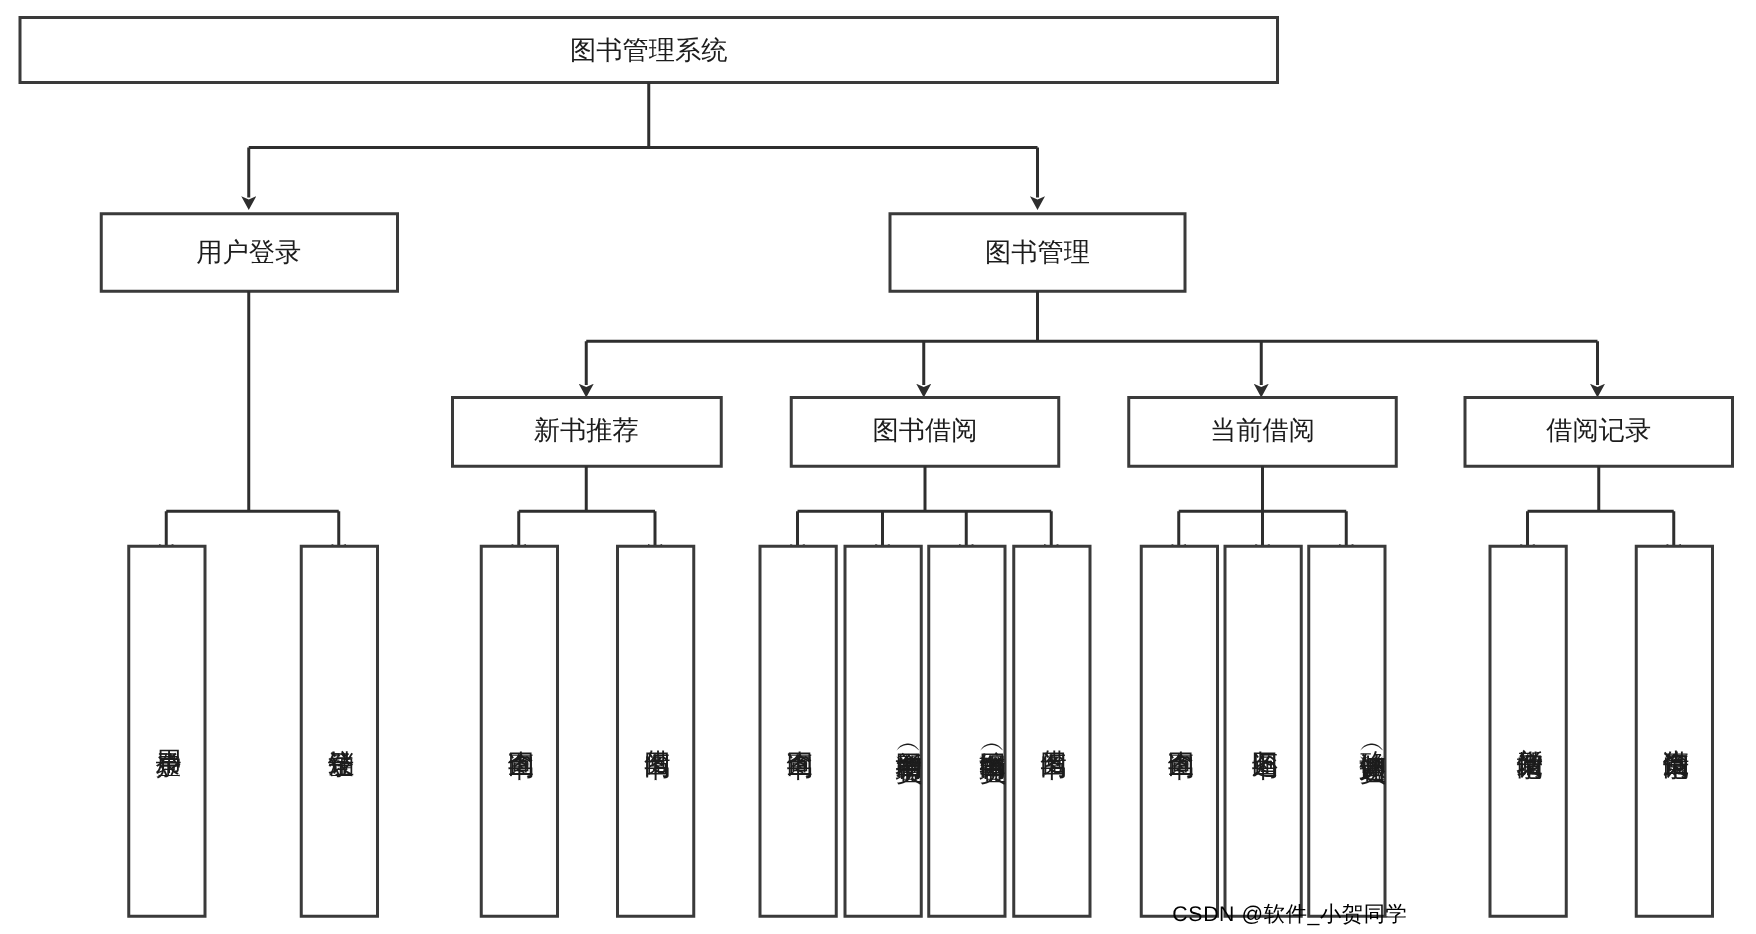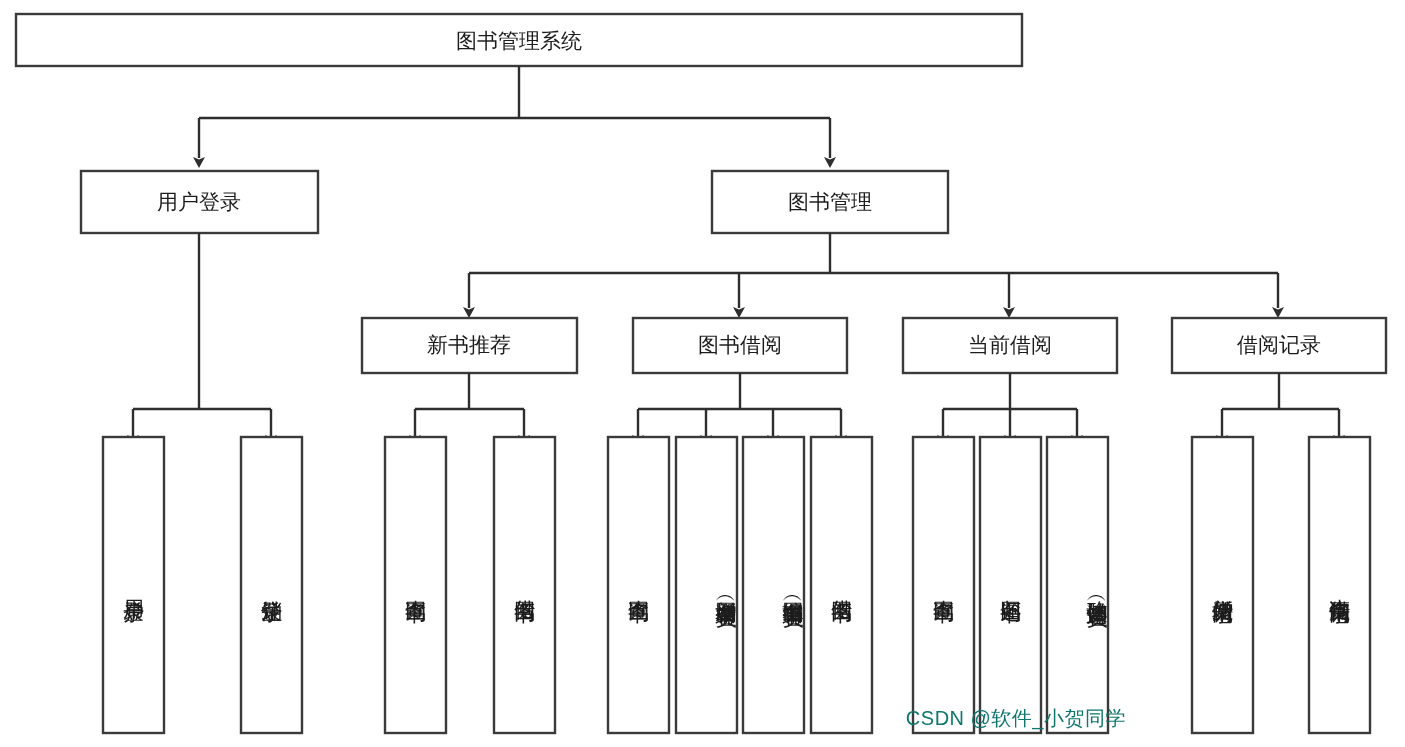--- a/index.html
+++ b/index.html
@@ -60,24 +60,24 @@
     font-size: 21px;
     line-height: 1.08;
     color: #1c1c1c;
     letter-spacing: 1px;
     white-space: nowrap;
     pointer-events: none;
   }
   .watermark {
     position: absolute;
     right: 8px;
-    bottom: 15px;
+    bottom: 4px;
     font-family: "Liberation Sans", sans-serif;
-    font-size: 20px;
-    color: #0f766e;
+    font-size: 17px;
+    color: #000000;
     letter-spacing: 0.5px;
     white-space: nowrap;
   }
 </style>
 </head>
 <body>
 
 <div id="diagram-root">
 
   <svg class="canvas" viewBox="0 0 1405 747">

